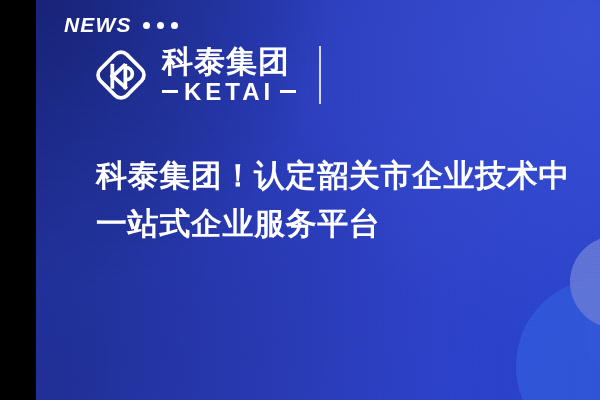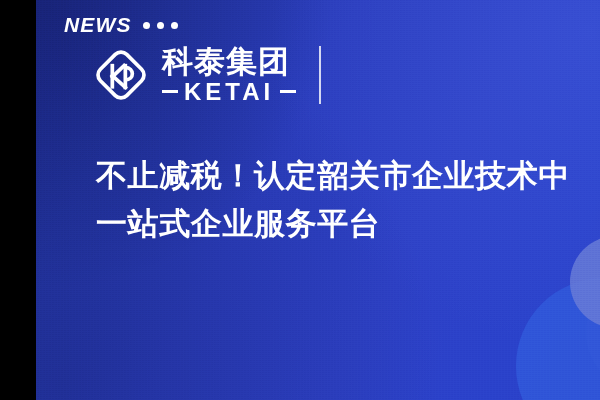--- a/index.html
+++ b/index.html
@@ -252,17 +252,17 @@
         <span class="brand-en">KETAI</span>
         <span class="brand-rule"></span>
       </div>
     </div>
   </div>
 
   <div class="brand-divider"></div>
 
 
   <div class="headline">
-    <div class="headline-line">不止减税！认定韶关市企业技术中</div>
+    <div class="headline-line">科泰集团！认定韶关市企业技术中</div>
     <div class="headline-line">一站式企业服务平台</div>
   </div>
 
 </div>
 
 </body></html>

